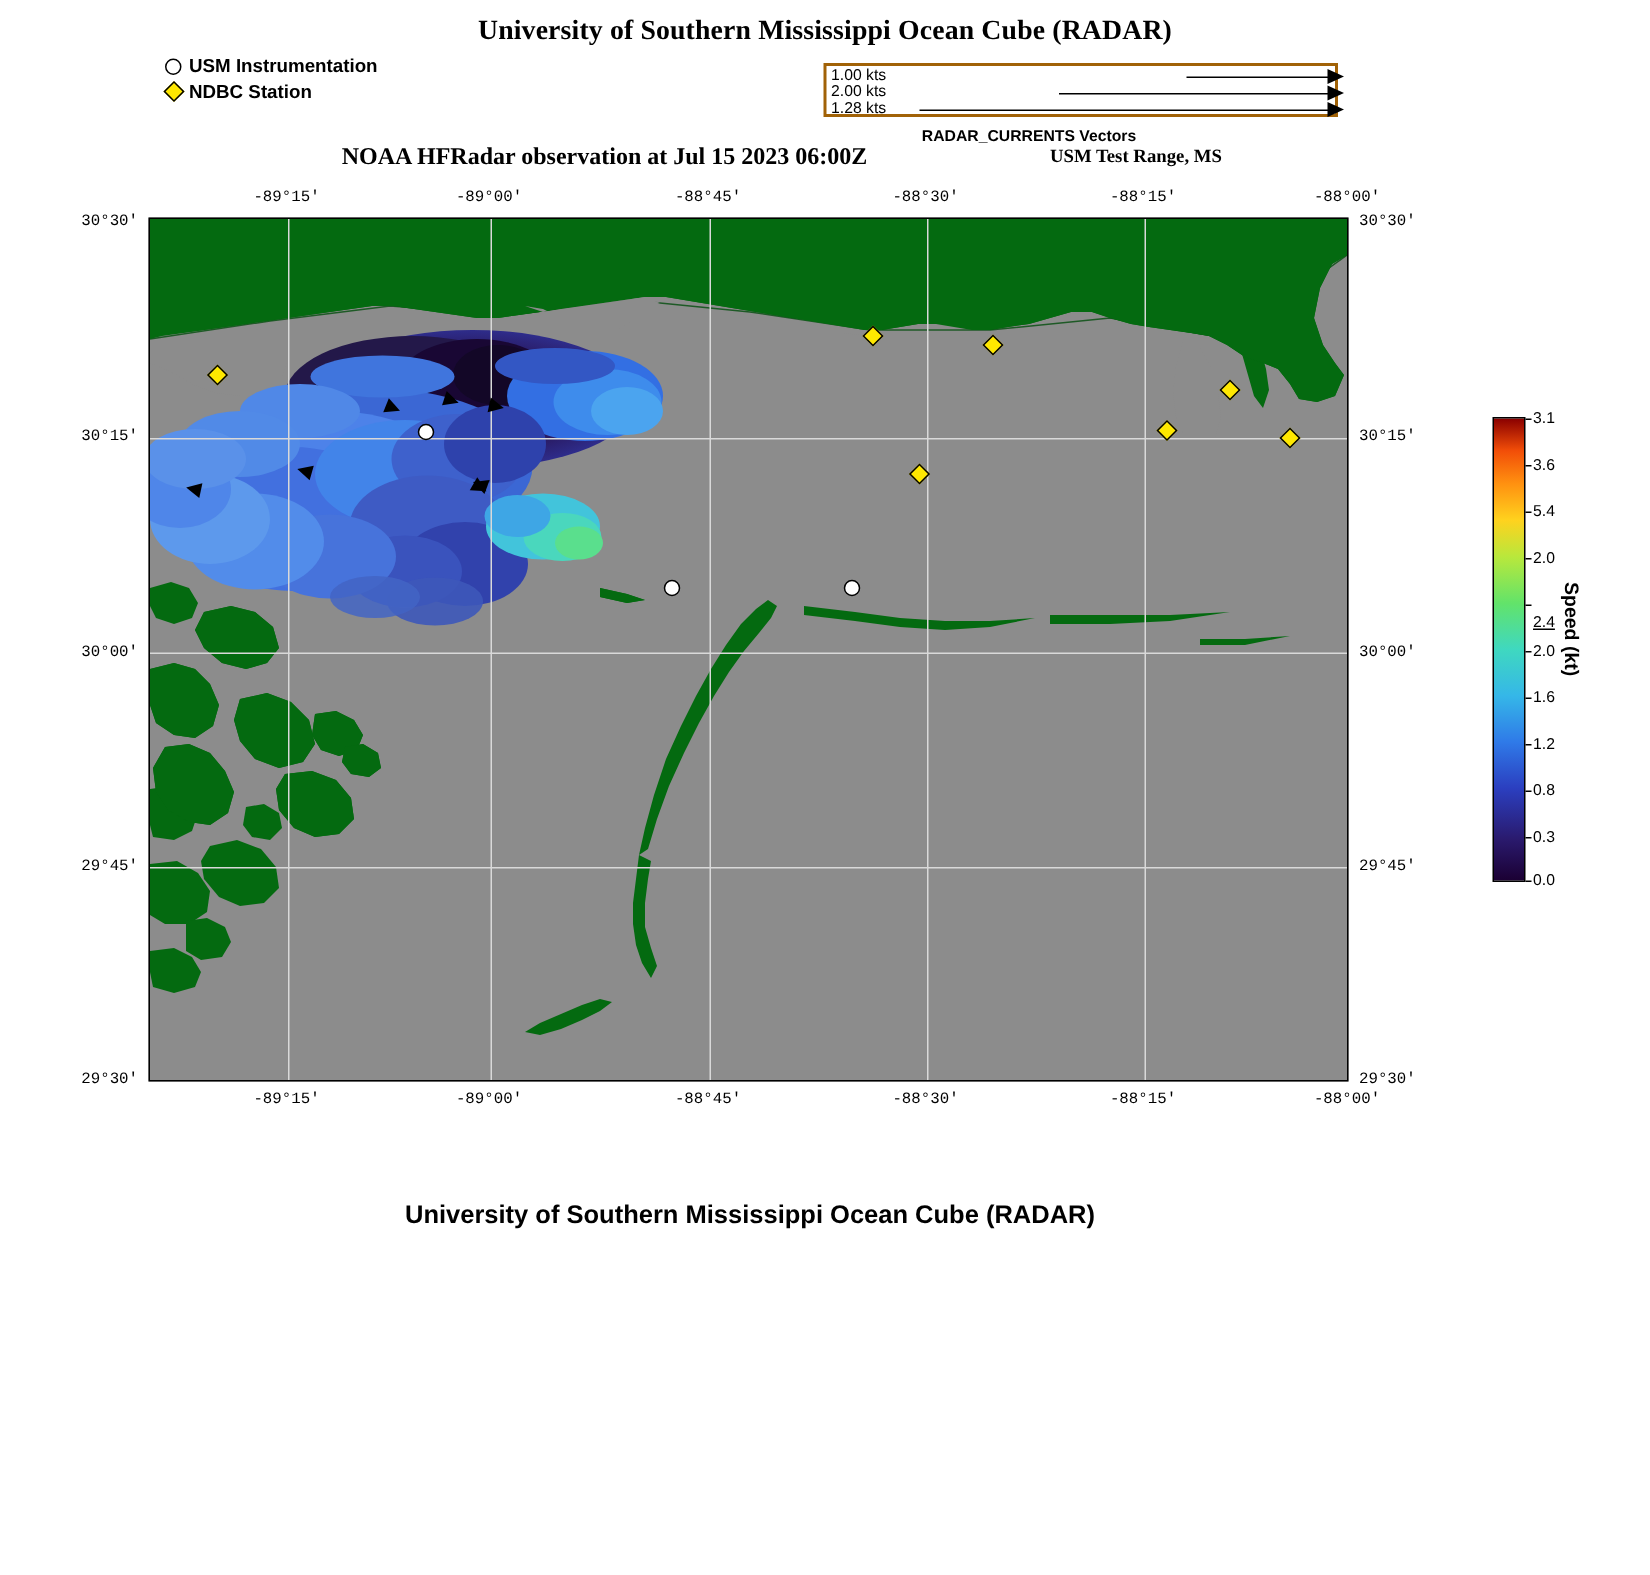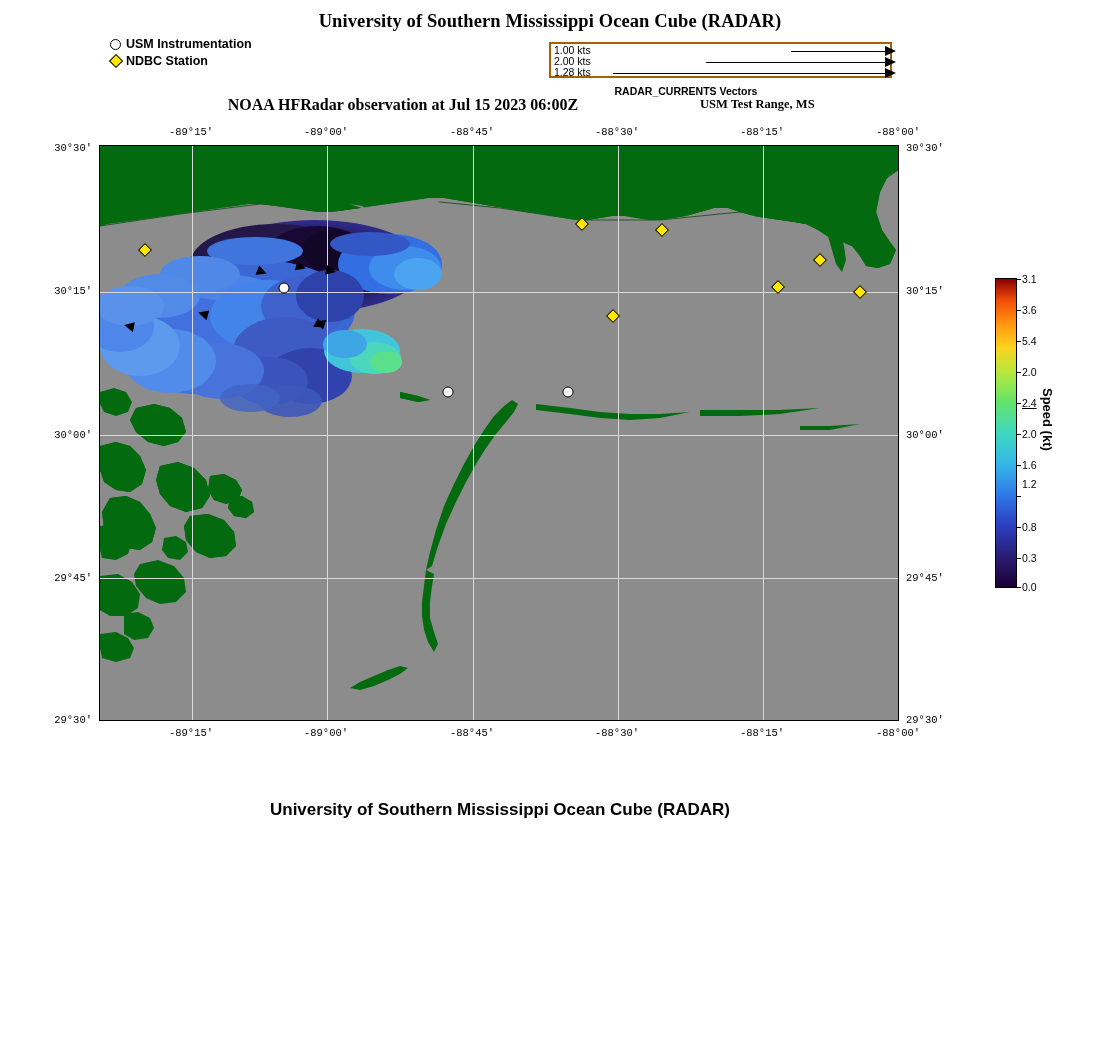--- a/index.html
+++ b/index.html
@@ -505,24 +505,24 @@
   <div class="cb-tick" style="top:187px;"></div>
   <div class="cb-tick" style="top:218px;"></div>
   <div class="cb-tick" style="top:249px;"></div>
   <div class="cb-tick" style="top:280px;"></div>
   <div class="cb-tick" style="top:309px;"></div>
 
   <div class="cb-tick-lbl" style="top:1px;">3.1</div>
   <div class="cb-tick-lbl" style="top:32px;">3.6</div>
   <div class="cb-tick-lbl" style="top:63px;">5.4</div>
   <div class="cb-tick-lbl" style="top:94px;">2.0</div>
-  <div class="cb-tick-lbl" style="top:125px;text-decoration:underline;">2.4</div>
+  <div class="cb-tick-lbl" style="top:137px;text-decoration:underline;">2.4</div>
   <div class="cb-tick-lbl" style="top:156px;">2.0</div>
   <div class="cb-tick-lbl" style="top:187px;">1.6</div>
-  <div class="cb-tick-lbl" style="top:206px;text-align:right;">1.2</div>
+  <div class="cb-tick-lbl" style="top:218px;text-align:right;">1.2</div>
   <div class="cb-tick-lbl" style="top:249px;">0.8</div>
   <div class="cb-tick-lbl" style="top:280px;">0.3</div>
   <div class="cb-tick-lbl" style="top:309px;">0.0</div>
 
   <div id="colorbar-title">Speed (kt)</div>
 </div>
 
 <div class="abs" id="bottom-title">University of Southern Mississippi Ocean Cube (RADAR)</div>
 
 </body></html>

